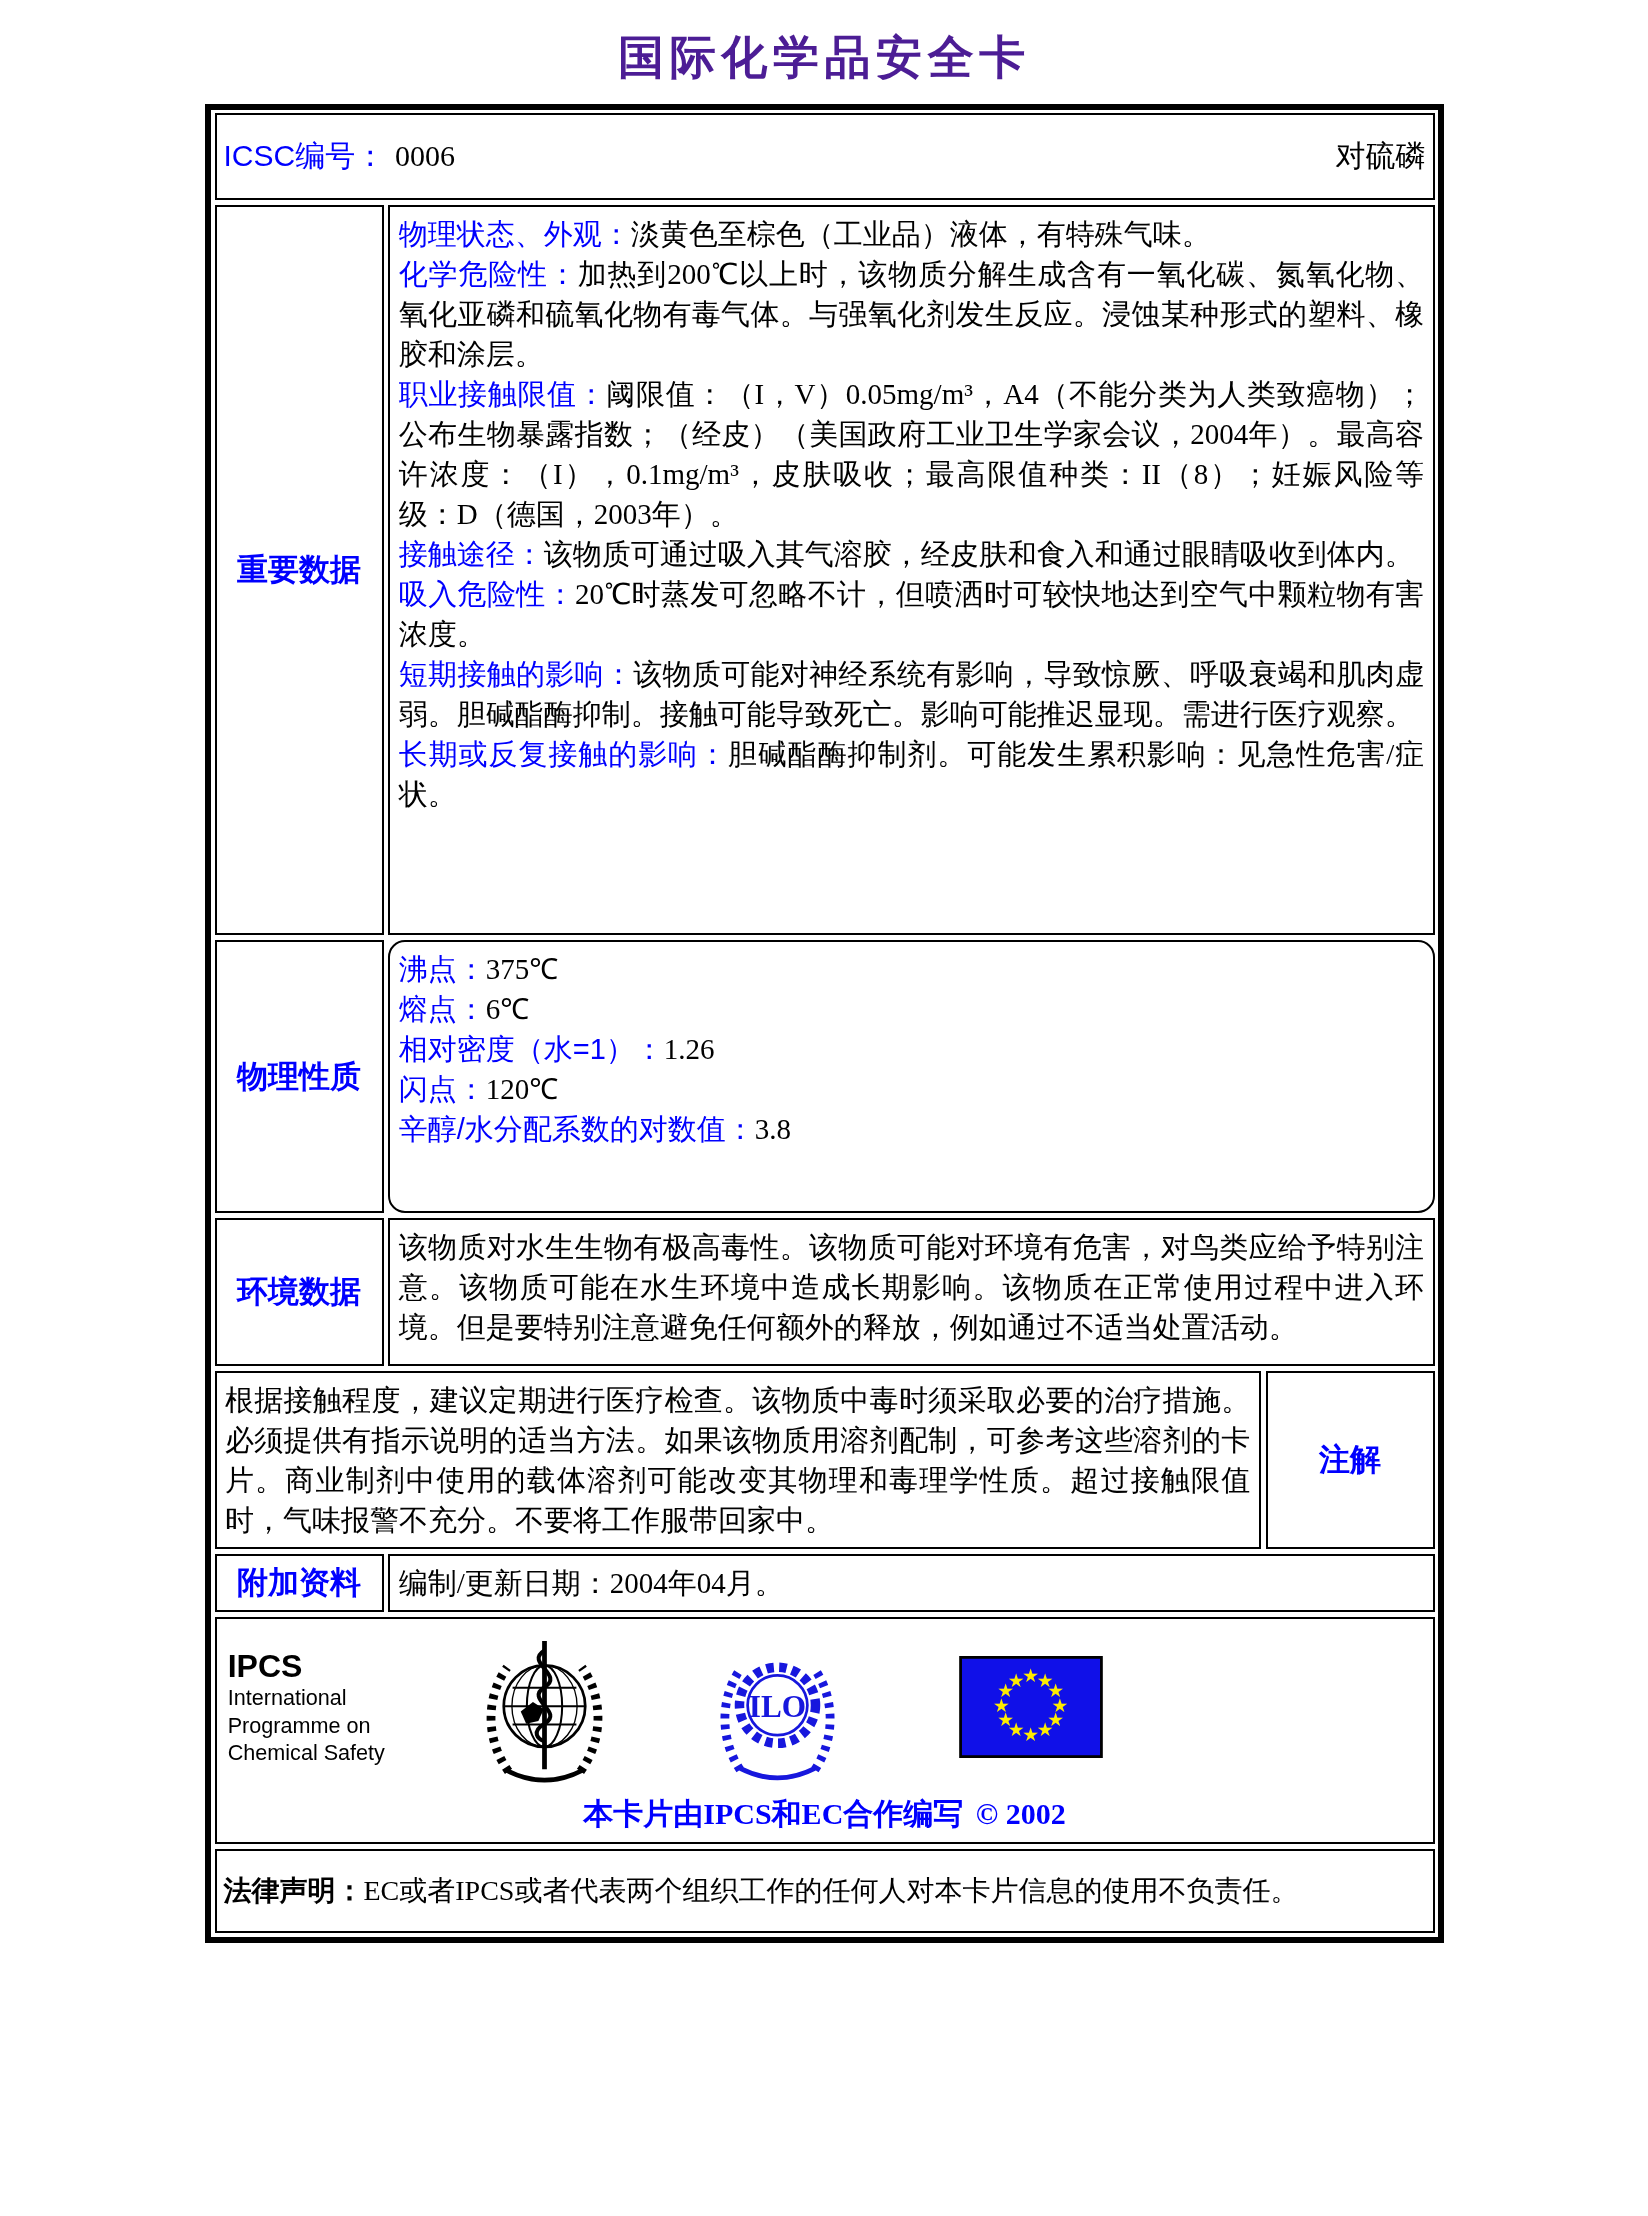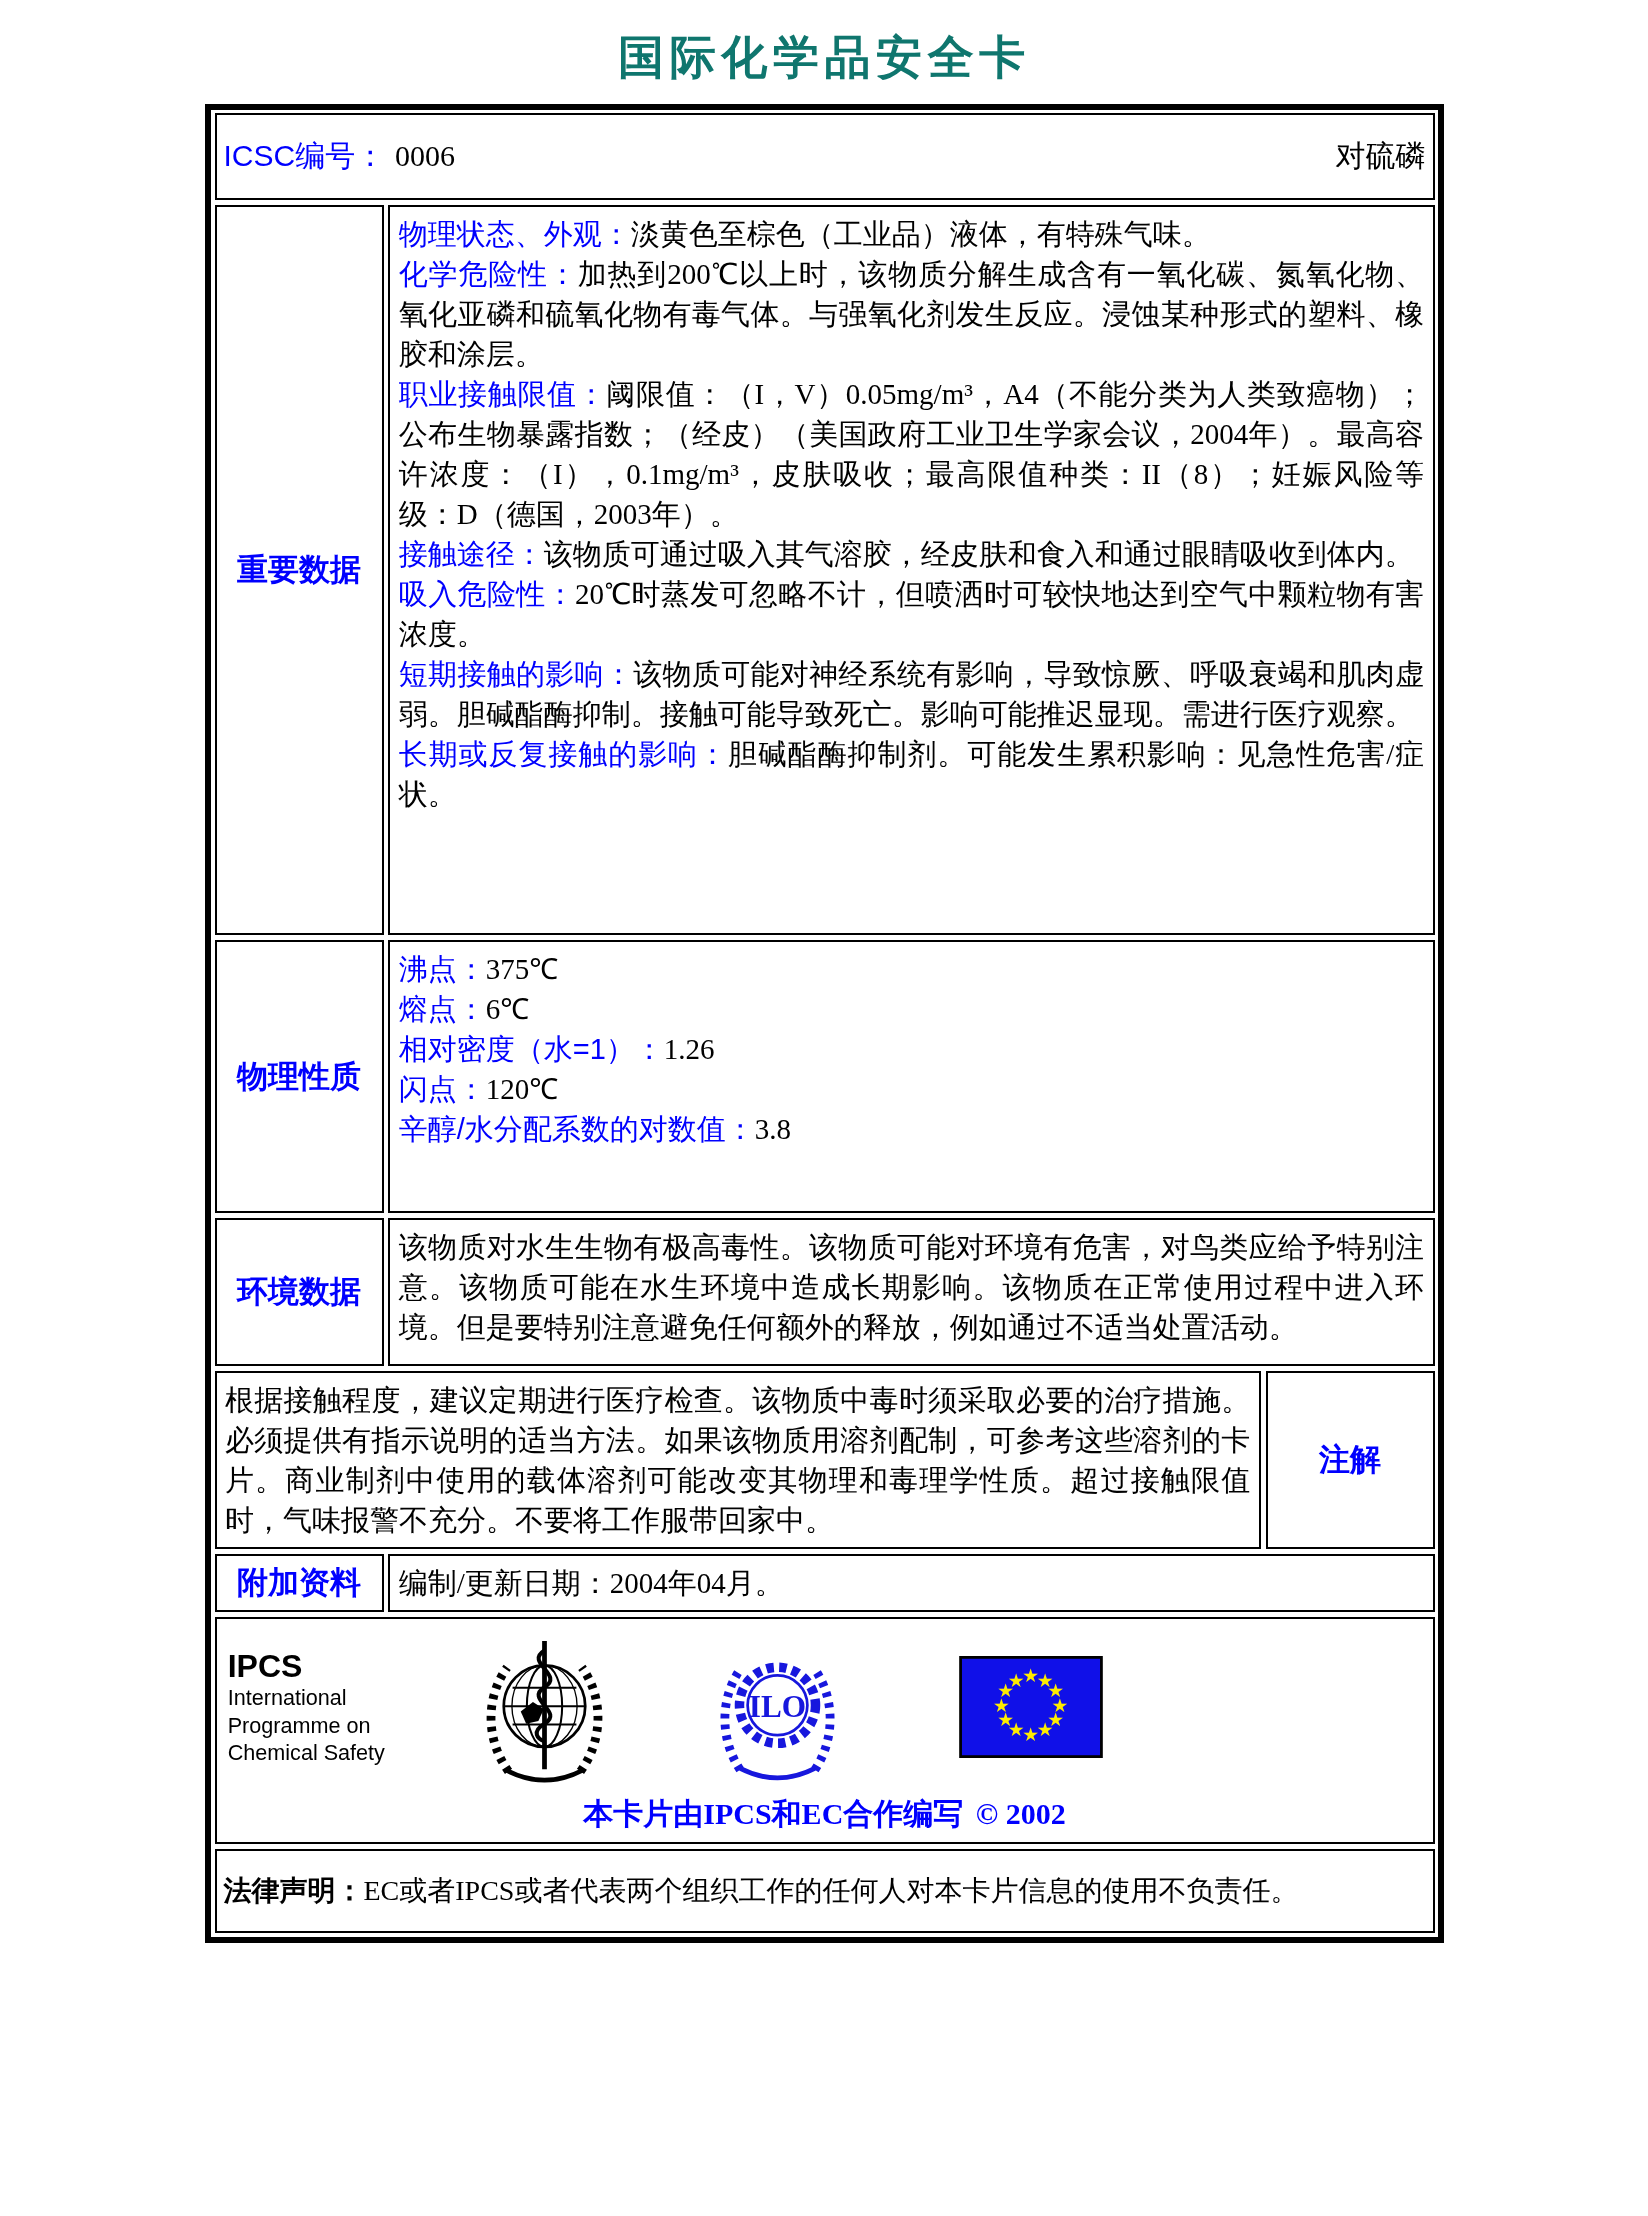--- a/index.html
+++ b/index.html
@@ -5,21 +5,21 @@
   * { box-sizing: border-box; }
   html,body { margin:0; padding:0; }
   body {
     width: 1649px; height: 2216px;
     background: #ffffff;
     font-family: "Liberation Serif", serif;
     color: #000;
   }
   .page-title {
     text-align: center;
-    color: #0f766e;
+    color: #4c1d95;
     font-weight: bold;
     font-size: 46px;
     letter-spacing: 5.6px;
     padding-top: 26.5px;
     margin: 0 0 15.3px 0;
     font-family: "Liberation Serif", serif;
   }
   .card {
     width: 1239px;
     margin: 0 auto;
@@ -53,21 +53,21 @@
   }
   .content-cell {
     flex: 1;
     padding: 7px 8.4px;
     font-size: 29px;
     line-height: 1.38;
     text-align: justify;
   }
   .content-cell p { margin: 0; }
   .min-important { min-height: 730px; }
-  .min-physical  { min-height: 273px; }
+  .min-physical  { min-height: 273px; border-radius: 17px; }
   .min-env       { min-height: 148px; }
   .min-notes     { min-height: 175px; }
   .additional-cell { min-height: 45px; display: flex; align-items: center; text-align: center; }
   .logos-cell { flex: 1; min-height: 194px; padding: 9.7px 7px 7px 7px; }
   .logo-strip { display: flex; align-items: center; }
   .ipcs-block { width: 164px; margin-left: 4.2px; font-family: "Liberation Sans", sans-serif; }
   .ipcs-title { font-weight: bold; font-size: 32px; line-height: 1.1; }
   .ipcs-line  { font-size: 21.6px; line-height: 1.28; }
   .logo { flex: 0 0 auto; }
   .logo-who  { margin-left: 88px; }

